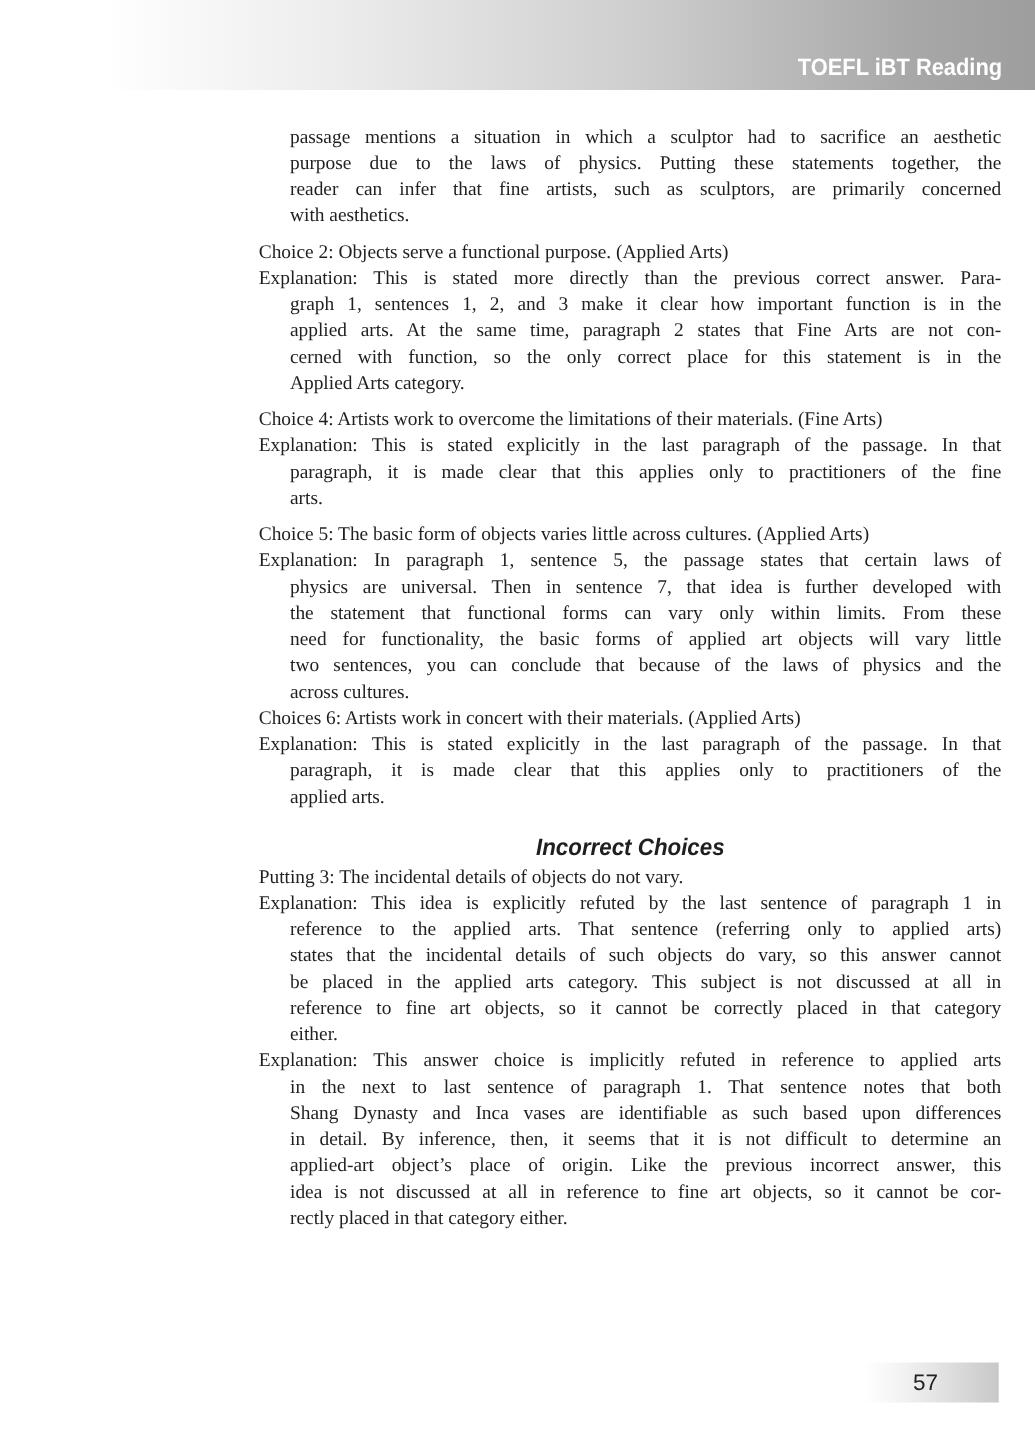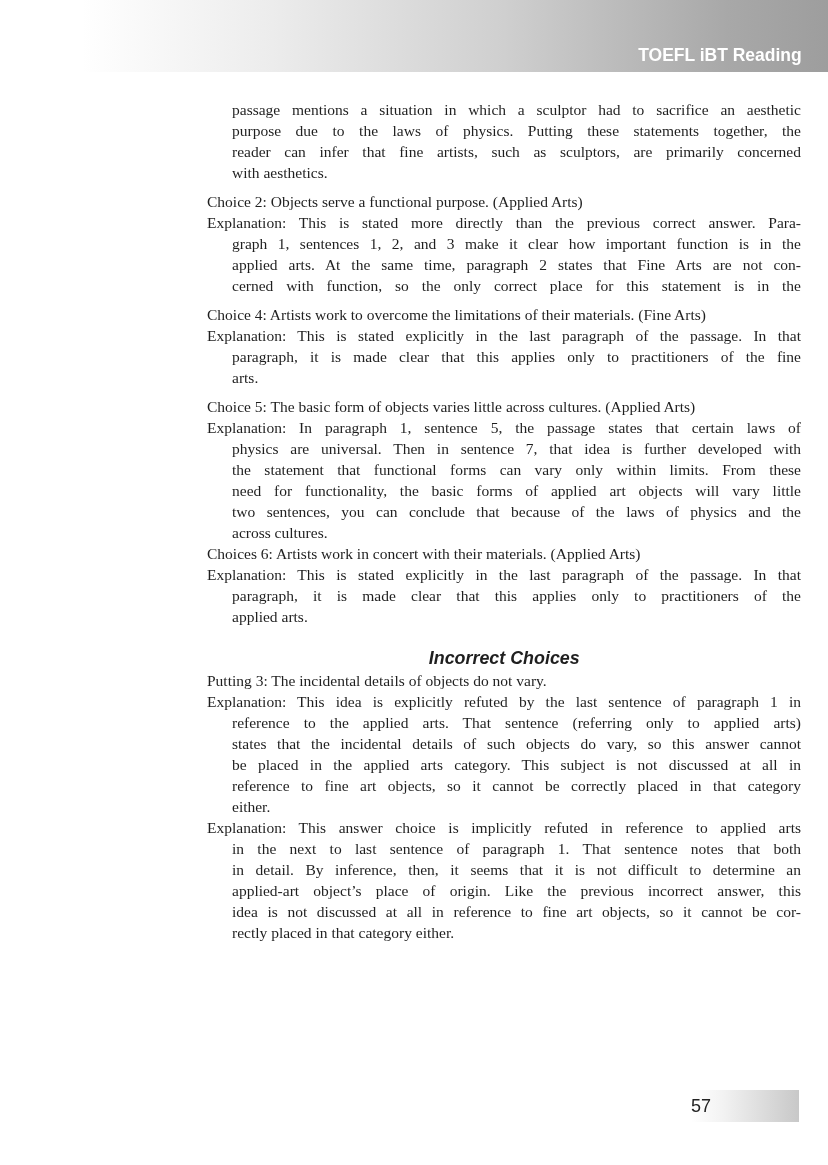--- a/index.html
+++ b/index.html
@@ -68,21 +68,21 @@
 
   
   .footer-band {
     position: absolute;
     left: 667px; top: 1090px;
     width: 108px; height: 32px;
     box-sizing: border-box;
     padding-right: 9px;
     display: flex;
     align-items: center;
-    justify-content: flex-start;
+    justify-content: center;
     background: linear-gradient(to right, #ffffff 0%, #f2f2f2 30%, #c8c8c8 100%);
   }
   .page-number {
     font-family: "Liberation Sans", sans-serif;
     font-size: 18px;
     color: #222222;
   }
 </style>
 </head>
 <body>
@@ -101,20 +101,21 @@
         <div class="ln">with aesthetics.</div>
       </div>
       <div class="block gap-sm">
         <div class="ln first"><span class="lab">Choice 2:</span> Objects serve a functional purpose. (Applied Arts)</div>
       </div>
       <div class="block">
         <div class="ln first j"><span class="lab">Explanation:</span> This is stated more directly than the previous correct answer. Para-</div>
         <div class="ln j">graph 1, sentences 1, 2, and 3 make it clear how important function is in the</div>
         <div class="ln j">applied arts. At the same time, paragraph 2 states that Fine Arts are not con-</div>
         <div class="ln j">cerned with function, so the only correct place for this statement is in the</div>
+        <div class="ln">Applied Arts category.</div>
       </div>
       <div class="block gap-sm">
         <div class="ln first"><span class="lab">Choice 4:</span> Artists work to overcome the limitations of their materials. (Fine Arts)</div>
       </div>
       <div class="block">
         <div class="ln first j"><span class="lab">Explanation:</span> This is stated explicitly in the last paragraph of the passage. In that</div>
         <div class="ln j">paragraph, it is made clear that this applies only to practitioners of the fine</div>
         <div class="ln">arts.</div>
       </div>
       <div class="block gap-sm">
@@ -144,20 +145,21 @@
         <div class="ln first j"><span class="lab">Explanation:</span> This idea is explicitly refuted by the last sentence of paragraph 1 in</div>
         <div class="ln j">reference to the applied arts. That sentence (referring only to applied arts)</div>
         <div class="ln j">states that the incidental details of such objects do vary, so this answer cannot</div>
         <div class="ln j">be placed in the applied arts category. This subject is not discussed at all in</div>
         <div class="ln j">reference to fine art objects, so it cannot be correctly placed in that category</div>
         <div class="ln">either.</div>
       </div>
       <div class="block">
         <div class="ln first j"><span class="lab">Explanation:</span> This answer choice is implicitly refuted in reference to applied arts</div>
         <div class="ln j">in the next to last sentence of paragraph 1. That sentence notes that both</div>
+        <div class="ln j">Shang Dynasty and Inca vases are identifiable as such based upon differences</div>
         <div class="ln j">in detail. By inference, then, it seems that it is not difficult to determine an</div>
         <div class="ln j">applied-art object’s place of origin. Like the previous incorrect answer, this</div>
         <div class="ln j">idea is not discussed at all in reference to fine art objects, so it cannot be cor-</div>
         <div class="ln">rectly placed in that category either.</div>
       </div>
     </main>
 
   <div class="footer-band">
     <span class="page-number">57</span>
   </div>

